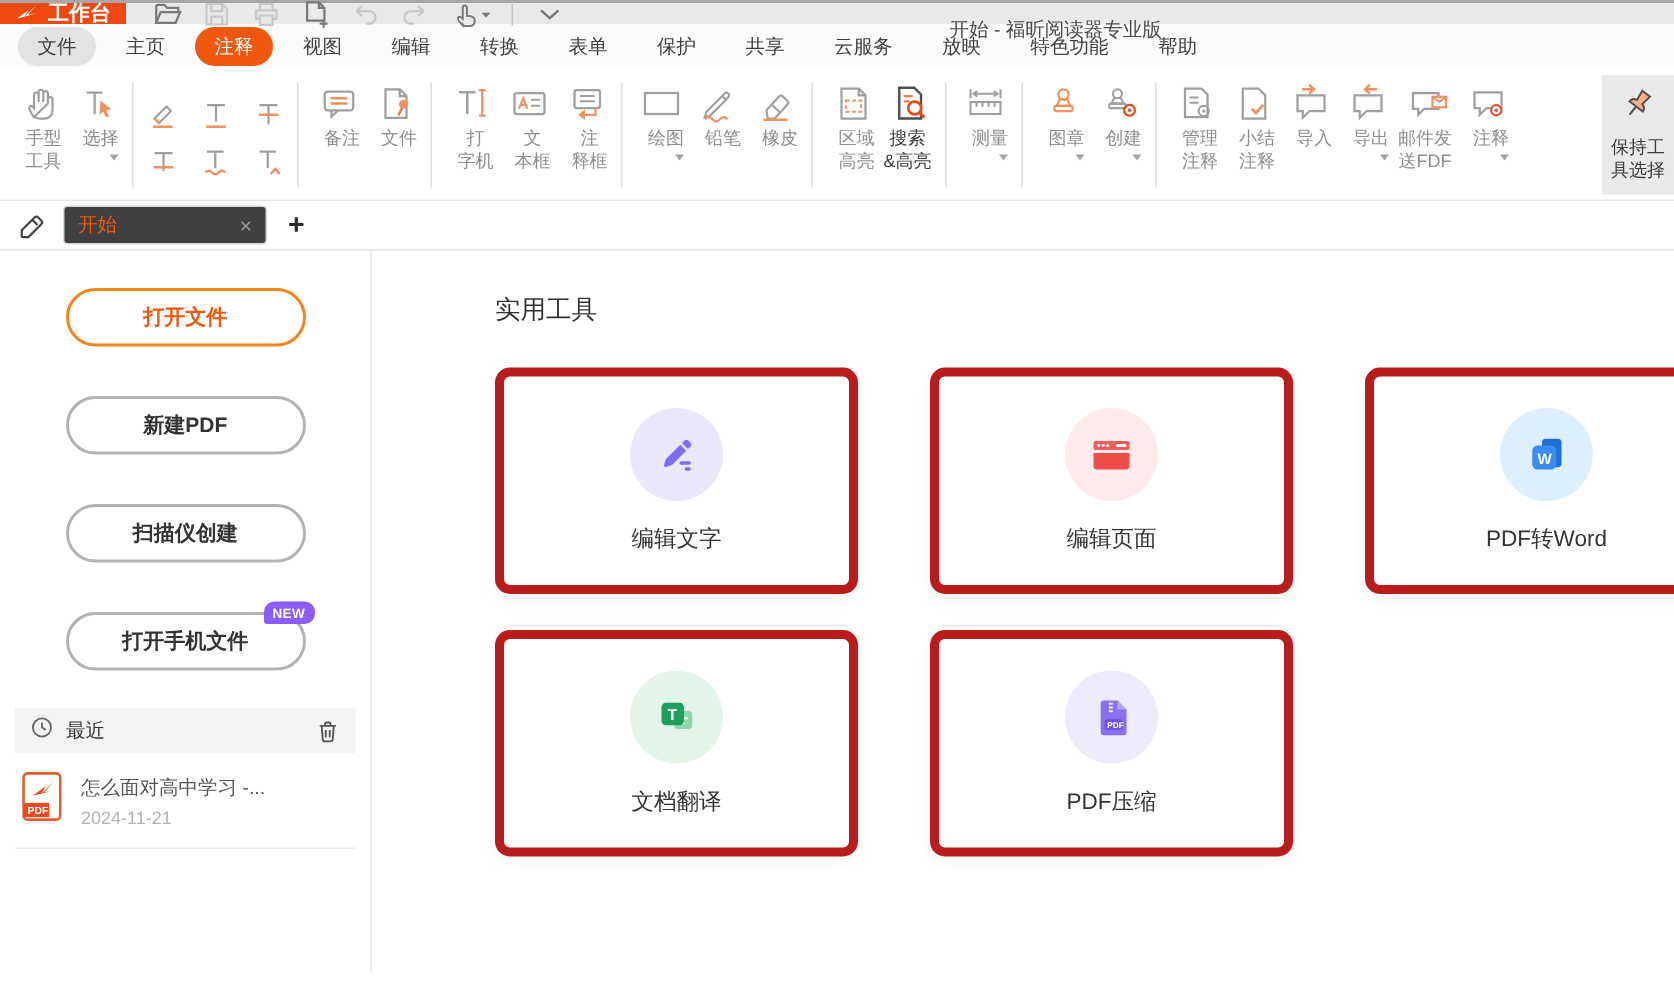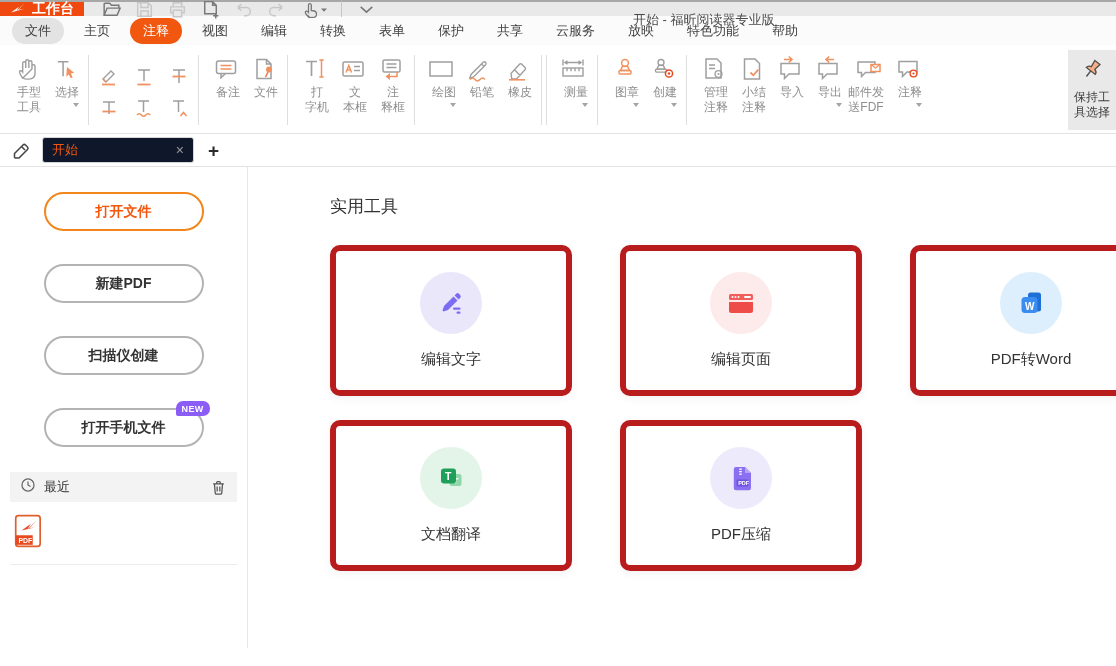--- a/index.html
+++ b/index.html
@@ -40,21 +40,21 @@
   .markup-grid { display:grid; grid-template-columns:repeat(3,35px); grid-template-rows:31px 31px;
     align-self:center; margin-top:2px; }
   .mk { display:flex; align-items:center; justify-content:center; cursor:pointer; }
   .keep-tool { margin-left:auto; background:#e9e9e9; min-width:48px; padding-top:6px;
     display:flex; flex-direction:column; align-items:center; cursor:pointer; }
 
   
   .tabbar { height:33px; border-bottom:1px solid #e2e2e2; background:#fff;
     display:flex; align-items:center; padding-left:8px; }
   .tab-tool { width:26px; height:26px; display:flex; align-items:center; justify-content:center; cursor:pointer; }
-  .tab { width:152px; height:26px; border:1px solid #d6d6d6; border-radius:3px; background:#0f172a;
+  .tab { width:136px; height:26px; border:1px solid #d6d6d6; border-radius:3px; background:#404040;
     display:flex; align-items:center; padding:0 9px; margin-left:8px; cursor:pointer; }
   .tab-label { color:#f2570f; font-size:13px; }
   .tab-close { margin-left:auto; color:#9a9a9a; font-size:14px; cursor:pointer; line-height:1; }
   .tab-plus { margin-left:14px; font-size:19px; color:#2b2b2b; font-weight:bold; cursor:pointer; line-height:1; }
 
   
   .bodyrow { display:flex; height:481px; }
   .sidebar { width:248px; flex-shrink:0; border-right:1px solid #e8e8e8; padding-top:25px; }
   .sbtns { display:flex; flex-direction:column; align-items:center; gap:33px; }
   .sbtn { width:160px; height:39px; border:2px solid #b3b3b3; border-radius:20px; background:#fff;
@@ -310,20 +310,44 @@
         <svg width="30" height="28" viewBox="0 0 30 28" fill="none">
             <path d="M9 18.5 L17.5 9.2 a1.6 1.6 0 012.3 0 L23 12.4 a1.6 1.6 0 010 2.3 L14.5 24 H9.8z M12.5 14.7 l5.7 5.7" stroke="#9f9f9f" stroke-width="1.4"></path>
             <path d="M7 24.8 h16" stroke="#f0915f" stroke-width="1.6"></path>
           </svg>
       </span>
       <span class="rlabel">橡皮</span>
     </div>
   </div>
   <div class="rdiv"></div>
 
+  <div class="rgroup">
+    <div class="rbtn">
+      <span class="ric">
+        <svg width="28" height="28" viewBox="0 0 28 28" fill="none">
+            <path d="M6 4 h11.5 l4.5 4.5 V24 H6z M17.5 4 V8.5 H22" stroke="#9f9f9f" stroke-width="1.5"></path>
+            <rect x="9" y="12" width="10" height="7.5" stroke="#f0915f" stroke-width="1.4" stroke-dasharray="2.4 1.8"></rect>
+          </svg>
+      </span>
+      <span class="rlabel">区域
+高亮</span>
+    </div>
+    <div class="rbtn">
+      <span class="ric">
+        <svg width="28" height="28" viewBox="0 0 28 28" fill="none">
+            <path d="M6.5 3.5 h10 l4.5 4.5 V24 H6.5z" stroke="#4e4e4e" stroke-width="1.6"></path>
+            <path d="M9.5 9 h6 M9.5 12.5 h4" stroke="#f0823c" stroke-width="1.5"></path>
+            <circle cx="16.8" cy="17" r="4.3" stroke="#e8491f" stroke-width="1.8" fill="#fff"></circle>
+            <path d="M20 20.2 l3.2 3.2" stroke="#e8491f" stroke-width="2"></path>
+          </svg>
+      </span>
+      <span class="rlabel dark">搜索
+&amp;高亮</span>
+    </div>
+  </div>
   <div class="rdiv"></div>
 
   <div class="rgroup">
     <div class="rbtn">
       <span class="ric">
         <svg width="30" height="28" viewBox="0 0 30 28" fill="none" stroke="#9f9f9f" stroke-width="1.4">
             <path d="M5 4.5 v6 M25 4.5 v6 M7 7.5 h16"></path>
             <path d="M9.5 5.8 L7 7.5 l2.5 1.7 M20.5 5.8 L23 7.5 l-2.5 1.7"></path>
             <rect x="5" y="13" width="20" height="8"></rect>
             <path d="M9 13 v3.2 M13 13 v3.2 M17 13 v3.2 M21 13 v3.2"></path>
@@ -494,20 +518,24 @@
 
     <div class="recent-item">
       <span>
         <svg width="30" height="34" viewBox="0 0 28 32">
             <rect x="1.5" y="1.5" width="23" height="29" rx="2.5" fill="#fff" stroke="#e0602d" stroke-width="1.6"></rect>
             <path d="M7 15.5 L15.5 9.5 L12.5 14.5 L21 6 L14.5 13.5 L20 12.5 Z" fill="#e8491f"></path>
             <rect x="1.5" y="20" width="16" height="9" fill="#e8491f"></rect>
             <text x="4" y="27" font-size="6.5" font-weight="bold" fill="#fff" font-family="Liberation Sans, sans-serif">PDF</text>
           </svg>
       </span>
+      <span>
+        <div class="rfile-name">怎么面对高中学习 -...</div>
+        <div class="rfile-date">2024-11-21</div>
+      </span>
     </div>
   </div>
 
   <div class="main">
     <div class="main-heading">实用工具</div>
     <div class="cards">
 
       <div class="card">
         <span class="circle c-lav">
           <svg width="30" height="30" viewBox="0 0 30 30">

